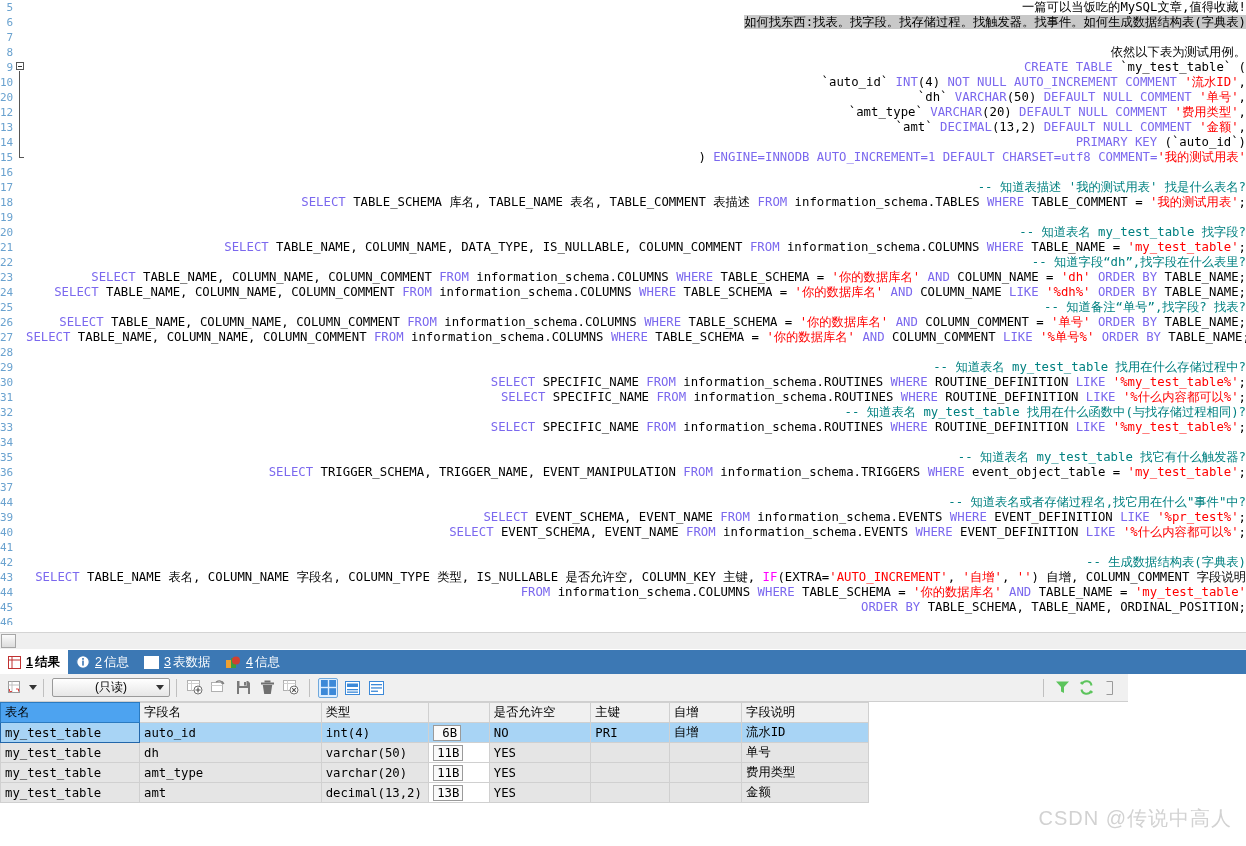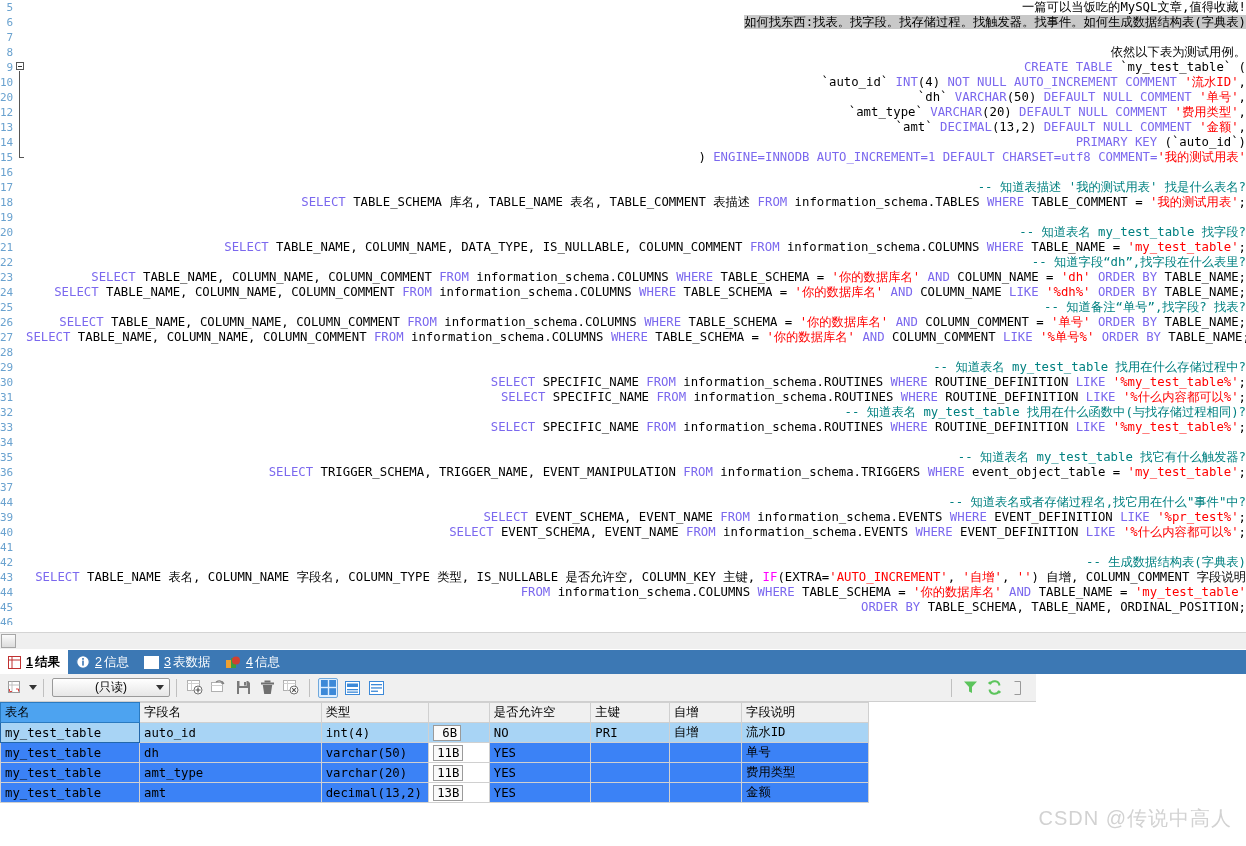--- a/index.html
+++ b/index.html
@@ -65,21 +65,21 @@
   .tab{
     position:absolute;top:0;height:24px;display:flex;align-items:center;
     font-size:12.5px;color:#ffffff;padding:0 8px;box-sizing:border-box;
     white-space:nowrap;
   }
   .tab.active{background:#ffffff;color:#000000;font-weight:bold;}
   .tab .num{text-decoration:underline;margin-right:2px;}
   .tab .tico{margin-right:5px;display:inline-block;line-height:0;}
   
   #toolbar{
-    position:absolute;left:0;top:674px;width:1036px;height:28px;
+    position:absolute;left:0;top:674px;width:1128px;height:28px;
     background:#f0f0f0;border-bottom:1px solid #cfcfcf;box-sizing:border-box;
     display:flex;align-items:center;padding-left:4px;
   }
   .tb-sep{width:1px;height:18px;background:#c0c0c0;margin:0 6px;}
   .tb-btn{width:20px;height:20px;margin:0 2px;display:flex;align-items:center;
           justify-content:center;border-radius:2px;}
   .tb-btn.sel{border:1px solid #6fa8dc;background:#ddeeff;box-sizing:border-box;}
   #readonly{
     width:118px;height:19px;margin-left:2px;
     background:linear-gradient(to bottom,#ffffff,#e6e6e6);
@@ -90,21 +90,21 @@
   #readonly .arrow{
     position:absolute;right:5px;width:0;height:0;
     border-left:4px solid transparent;border-right:4px solid transparent;
     border-top:5px solid #333;
   }
   #tb-right{margin-left:auto;display:flex;align-items:center;padding-right:6px;}
   
   #grid{
     position:absolute;left:0;top:702px;width:869px;
     font-family:"DejaVu Sans Mono","Liberation Mono",monospace;font-size:12.3px;
-    border-collapse:collapse;background:#3b82f6;
+    border-collapse:collapse;background:#e5e5e5;
   }
   #grid th,#grid td{
     border:1px solid #d0d0d0;padding:1px 4px;height:16px;
     text-align:left;font-weight:normal;white-space:nowrap;overflow:hidden;
   }
   #grid th{background:#f0f0f0;color:#000;}
   #grid th.sel-col{background:#4da3f0;color:#000;border:1px solid #2a7ac0;}
   #grid tr.sel td{background:#a8d4f5;}
   #grid td.cell-sel{background:#a8d4f5;border:1px solid #2266aa;}
   td.numcell{text-align:right;background:#fff;}

